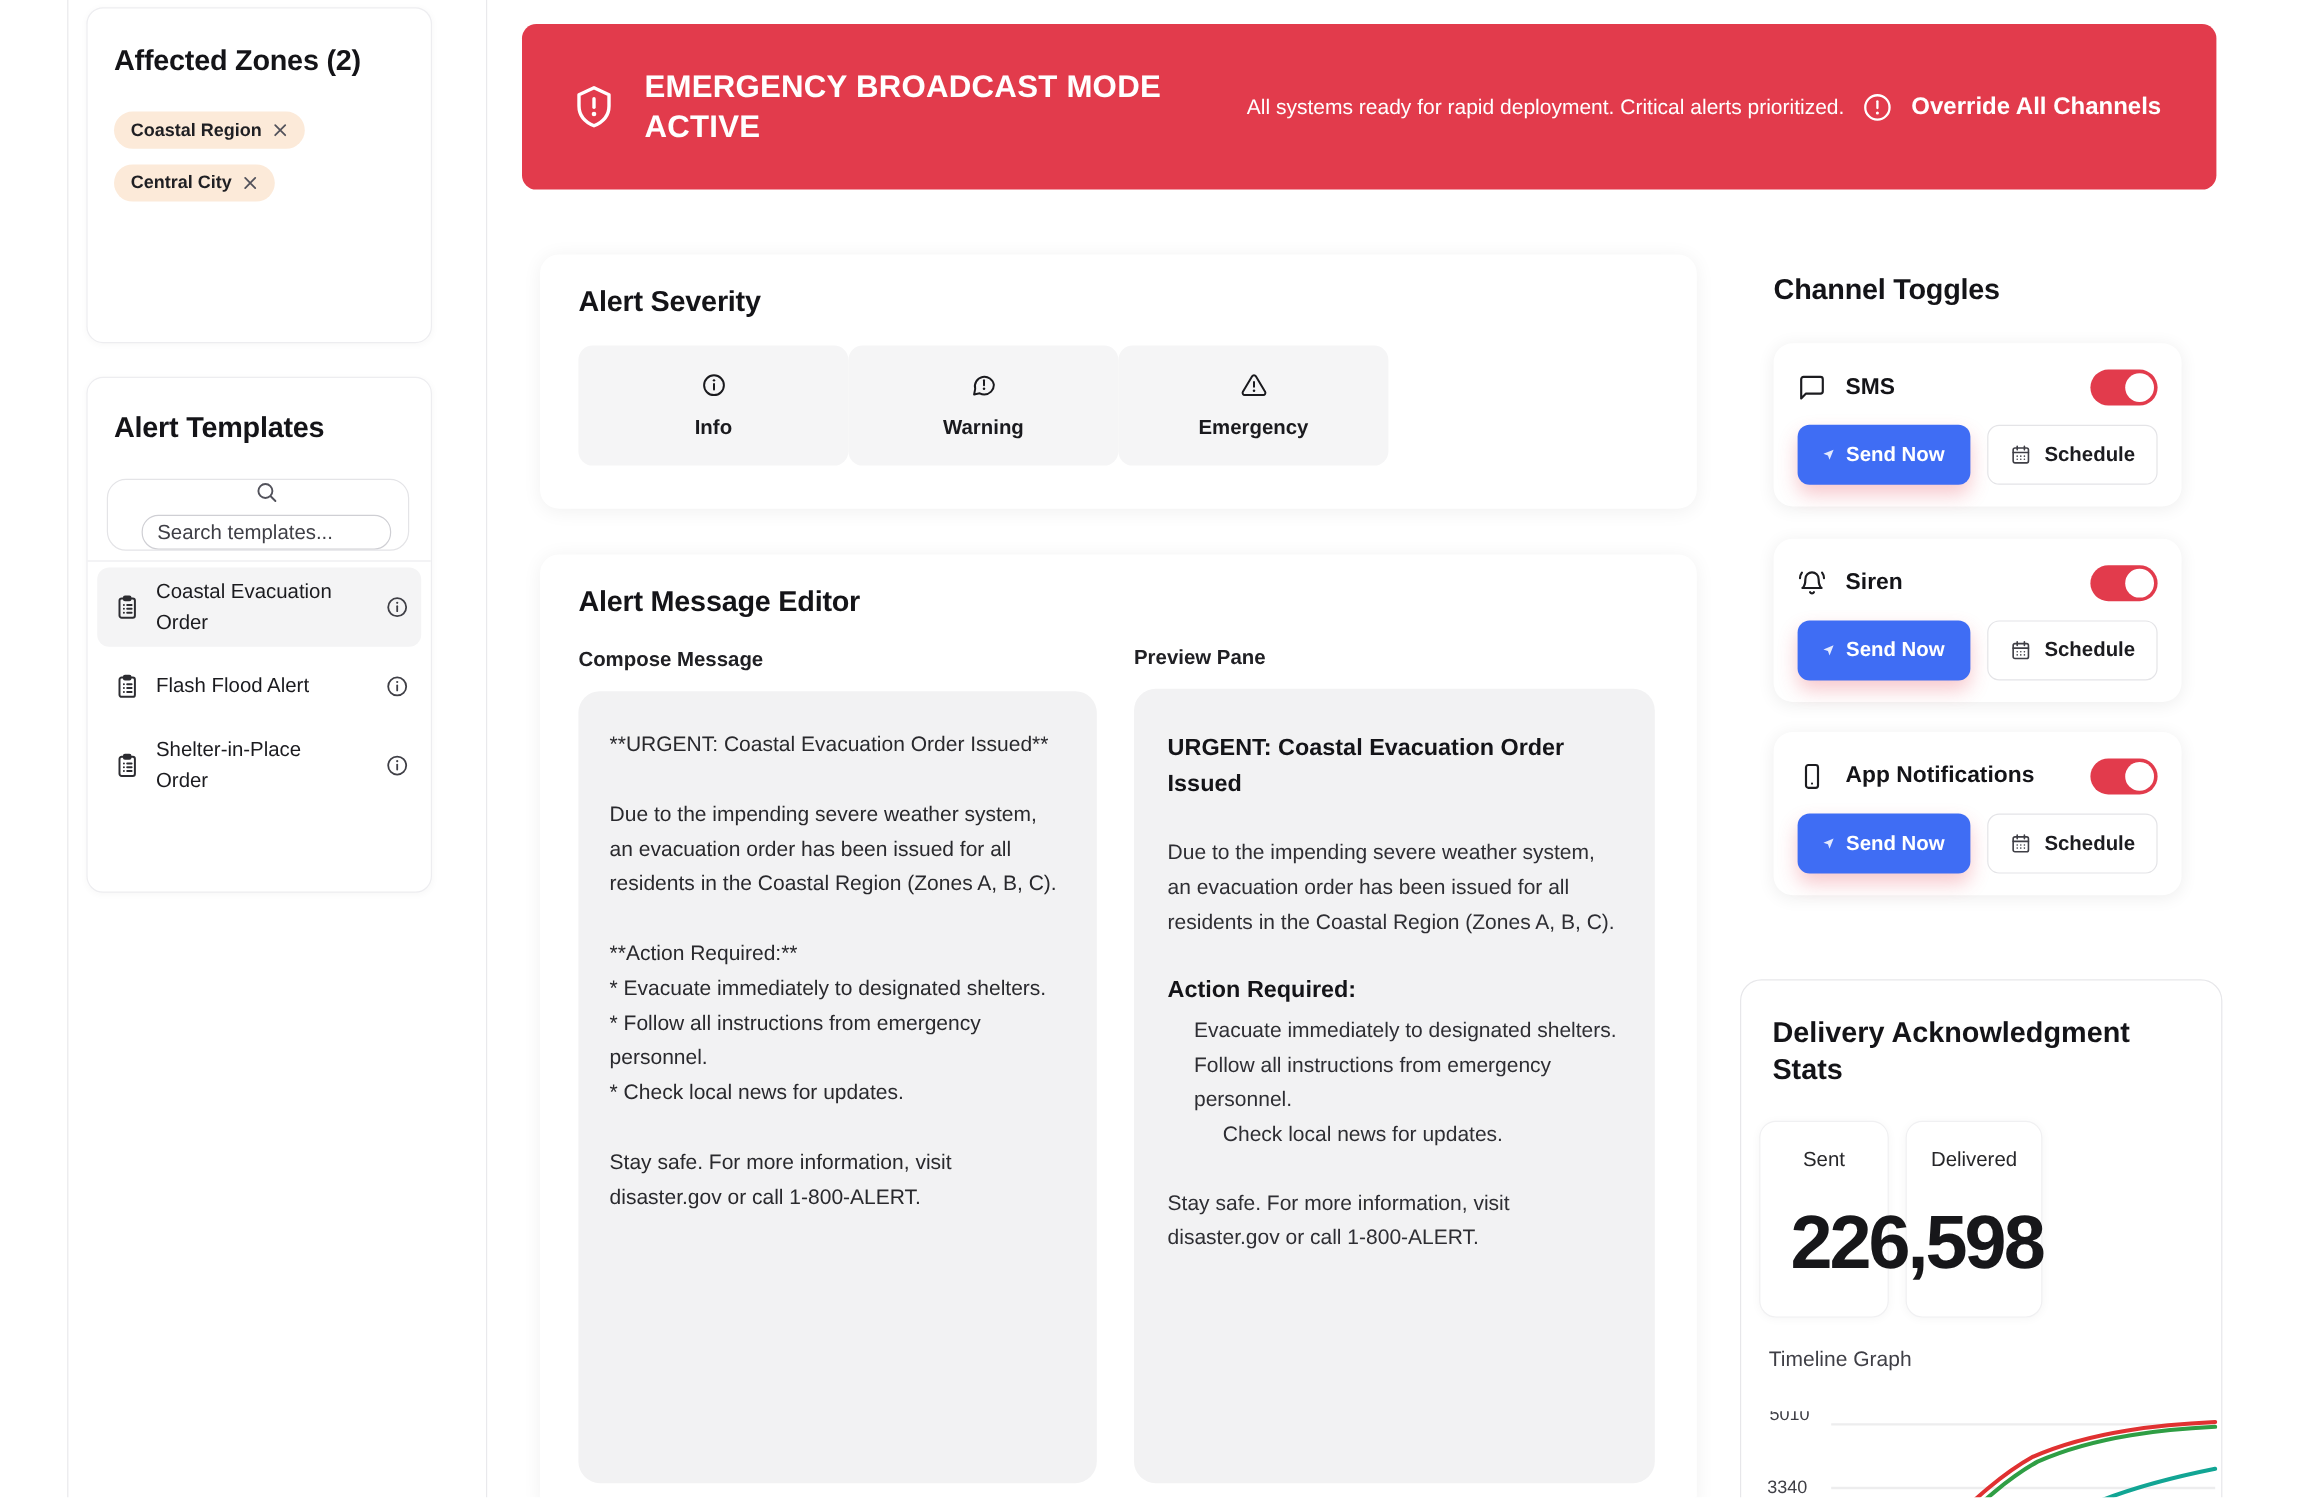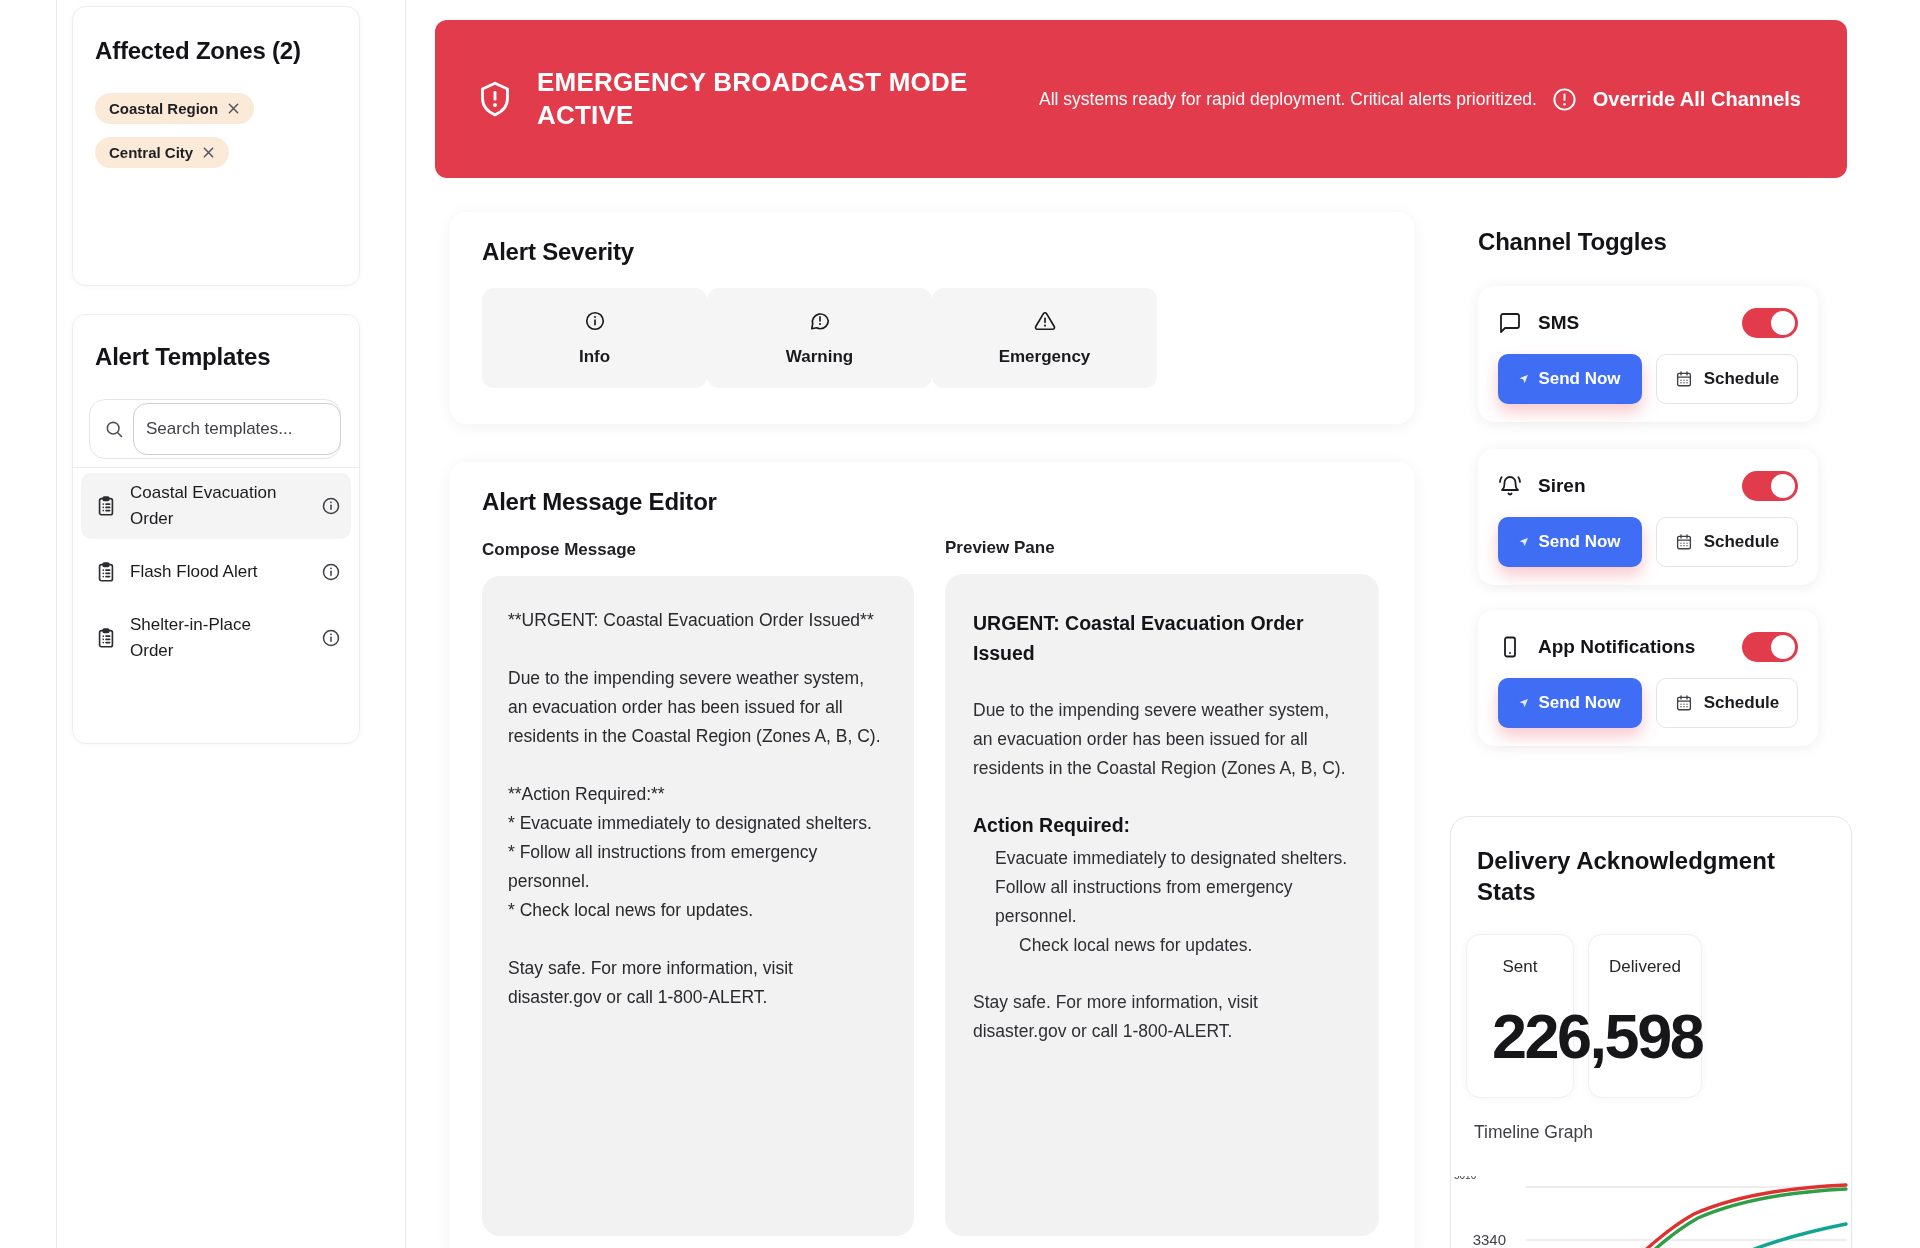--- a/index.html
+++ b/index.html
@@ -9,31 +9,31 @@
   svg.ic{display:block;flex:none;}
   
   .side-panel{left:56px;top:-30px;width:348px;height:1330px;background:#fff;border:1px solid #e9e9ec;border-radius:18px;}
   .side-card{background:#fff;border:1px solid #ededf0;border-radius:14px;box-shadow:0 1px 6px rgba(0,0,0,.03);}
   .card-a{left:72px;top:6px;width:286px;height:278px;}
   .card-b{left:72px;top:314px;width:286px;height:428px;}
   .h2{font-size:24px;font-weight:700;color:#141418;letter-spacing:-.2px;}
   .tag{position:absolute;display:inline-flex;align-items:center;gap:9px;background:#fcead9;border-radius:16px;height:31px;padding:0 14px;font-size:15px;font-weight:700;color:#1f1f23;cursor:pointer;}
   .tag .x{color:#52525b;}
   .select-btn{position:absolute;left:22px;top:192px;width:242px;height:52px;border:1px solid #dcdce1;border-radius:10px;background:#fff;display:flex;align-items:center;justify-content:center;gap:10px;font-size:17px;color:#222327;cursor:pointer;}
-  .search-wrap{position:absolute;left:16px;top:84px;width:252px;height:60px;border:1.5px solid #e4e4e7;border-radius:16px;display:flex;align-items:center;padding-left:14px;gap:9px;box-sizing:border-box;}
+  .search-wrap{position:absolute;left:16px;top:84px;width:252px;height:60px;border:1.5px solid #e4e4e7;border-radius:16px;display:flex;align-items:center;padding-left:14px;gap:9px;box-sizing:border-box;flex-direction:column;}
   .search-input{width:182px;height:50px;border:1.5px solid #cfcfd4;border-radius:14px;font-family:inherit;font-size:17px;padding:0 12px;color:#18181b;outline:none;background:#fff;}
   .search-input::placeholder{color:#3f3f46;}
   .tpl-divider{position:absolute;left:0;right:0;top:152px;border-top:1px solid #ececef;}
   .tpl-rows{position:absolute;left:8px;right:8px;top:158px;}
   .tpl-row{position:relative;height:66px;display:flex;align-items:center;padding:0 10px 0 14px;border-radius:10px;cursor:pointer;}
   .tpl-row.sel{background:#f4f4f5;}
   .tpl-label{width:158px;font-size:17px;line-height:26px;color:#1b1b1f;margin-left:13px;overflow:visible;}
   .tpl-info{margin-left:auto;}
   
-  .banner{left:435px;top:20px;width:1412px;height:158px;background:#e23b4c;border-radius:12px;display:flex;align-items:center;padding:10px 40px;box-sizing:border-box;color:#fff;}
+  .banner{left:435px;top:20px;width:1412px;height:138px;background:#e23b4c;border-radius:12px;display:flex;align-items:center;padding:10px 40px;box-sizing:border-box;color:#fff;}
   .banner-title{width:452px;font-size:26px;font-weight:800;line-height:33px;margin-left:22px;letter-spacing:.2px;}
   .banner-sub{width:505px;font-size:17.5px;line-height:27px;margin-left:50px;font-weight:400;}
   .banner-action{margin-left:auto;display:flex;align-items:center;gap:15px;font-size:20px;font-weight:700;background:none;border:none;color:#fff;cursor:pointer;font-family:inherit;}
   
   .main-card{background:#fff;border-radius:16px;box-shadow:0 2px 16px rgba(0,0,0,.06);}
   .sev-card{left:450px;top:212px;width:964px;height:212px;}
   .sev-grid{position:absolute;left:32px;top:76px;width:900px;display:grid;grid-template-columns:repeat(4,1fr);}
   .sev-opt{height:100px;background:#f5f5f6;border-radius:12px;display:flex;flex-direction:column;align-items:center;justify-content:center;gap:15px;cursor:pointer;}
   .sev-opt .lbl{font-size:17px;font-weight:700;color:#1a1a1e;}
   .editor-card{left:450px;top:462px;width:964px;height:800px;}
@@ -56,21 +56,21 @@
   .btn-send{width:148px;height:50px;background:#3f6df4;border:none;border-radius:10px;color:#fff;font-size:17px;font-weight:700;font-family:inherit;display:flex;align-items:center;justify-content:center;gap:9px;cursor:pointer;box-shadow:0 8px 16px rgba(226,59,76,.28);}
   .btn-sched{width:146px;height:50px;background:#fff;border:1px solid #e4e4e7;border-radius:10px;color:#1c1c20;font-size:17px;font-weight:600;font-family:inherit;display:flex;align-items:center;justify-content:center;gap:11px;cursor:pointer;}
   .deliv-card{left:1450px;top:816px;width:400px;height:510px;background:#fff;border:1px solid #e7e7ea;border-radius:18px;}
   .deliv-title{position:absolute;left:26px;top:28px;width:310px;font-size:24px;font-weight:700;line-height:31px;color:#141418;}
   .stat-box{position:absolute;background:#fff;border:1px solid #f0f0f2;border-radius:14px;box-shadow:0 1px 8px rgba(0,0,0,.04);cursor:pointer;}
   .stat-lbl{text-align:center;margin-top:22px;font-size:17px;color:#27272a;}
   .big-num{position:absolute;left:1492px;top:1000px;font-size:63px;font-weight:800;letter-spacing:-2.5px;color:#17171a;white-space:nowrap;z-index:5;}
   .tl-label{position:absolute;left:1474px;top:1122px;font-size:17.5px;color:#3f3f46;}
   .ytick{position:absolute;width:54px;text-align:right;font-size:15px;color:#3f3f46;}
   .ytick-clip{position:absolute;left:1454px;top:1176px;width:54px;height:15px;overflow:hidden;}
-  .ytick-clip .inner{margin-top:-6px;text-align:left;font-size:10px;color:#3f3f46;}
+  .ytick-clip .inner{margin-top:-6px;text-align:right;font-size:15px;color:#3f3f46;}
 </style>
 </head>
 <body>
 
 <div class="stage">
 
   <div class="abs side-panel"></div>
 
   <div class="abs side-card card-a">
     <div class="abs h2" style="left:22px;top:30px;">Affected Zones (2)</div>

